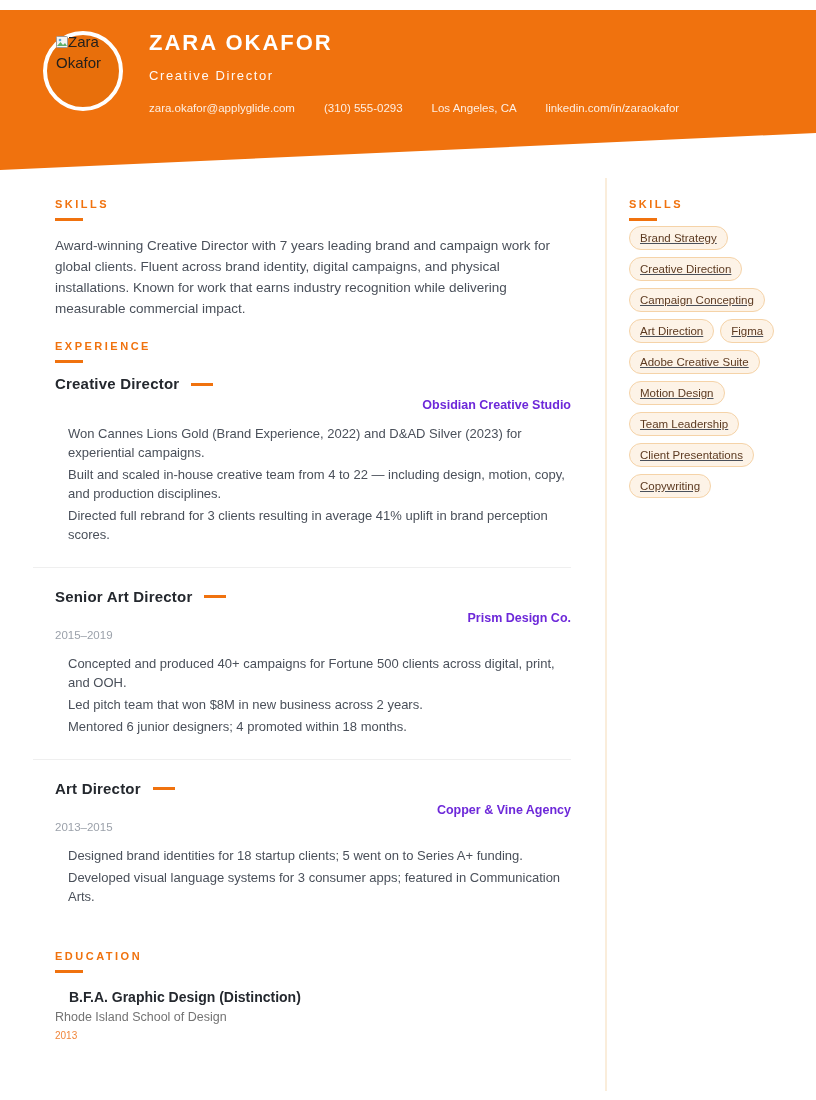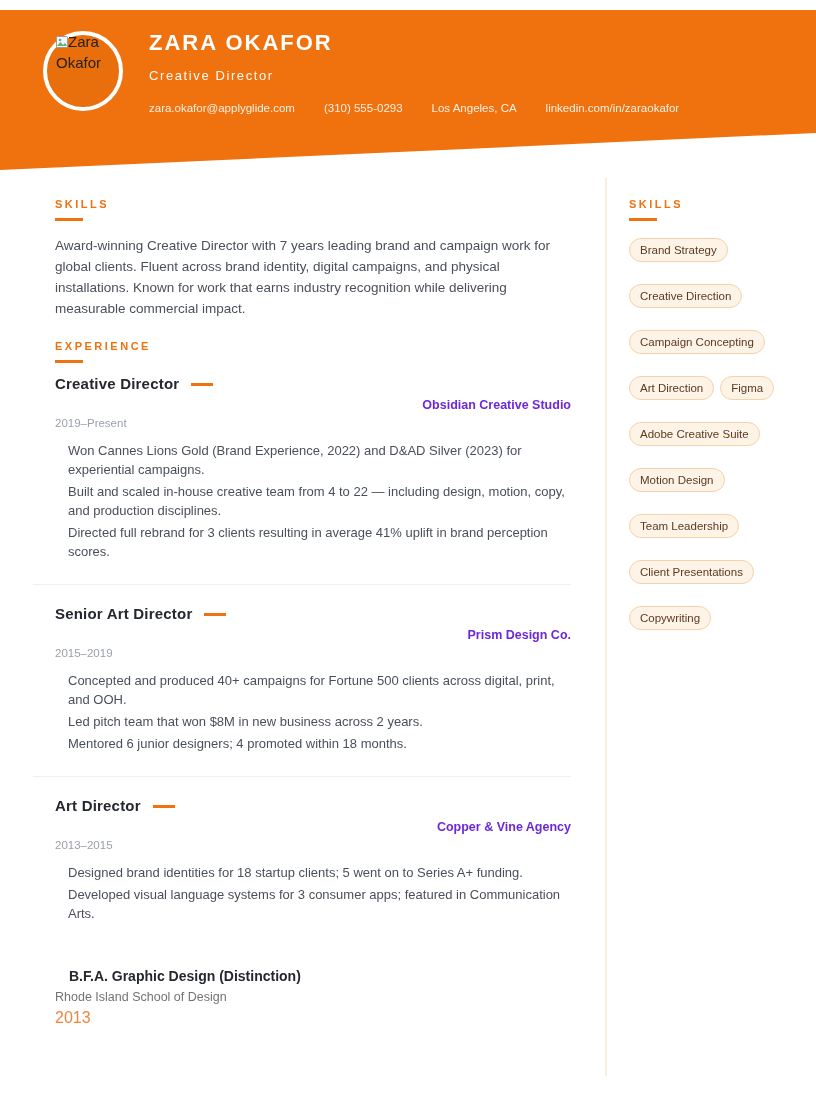--- a/index.html
+++ b/index.html
@@ -96,24 +96,24 @@
   .title-dash { width:22px; height:3px; background:#F0720E; }
   .job-company { margin-top:6px; color:#6d28d9; font-size:12.5px; font-weight:700; line-height:1;text-align:right; }
   .job-dates { margin-top:6px; color:#9BA1AA; font-size:11.5px; line-height:1; }
   .job-bullets { margin:12px 0 0; padding:0 0 0 13px; list-style:none; }
   .job-bullets li { font-size:13px; line-height:19px; margin-bottom:3px; color:#4A505A; }
 
   
   .edu { margin-top:22px; }
   .edu-degree { margin:16px 14px 0; color:#24282E; font-size:14px; font-weight:700; line-height:1.2; }
   .edu-school { margin-top:6px; color:#737373; font-size:12.5px; line-height:1; }
-  .edu-year { margin-top:7px; color:#F0863B; font-size:16px; line-height:1; }
-
-  
-  .pill-wrap { margin-top:17px; display:flex; flex-wrap:wrap; gap:22px 6px; }
+  .edu-year { margin-top:7px; color:#F0863B; font-size:10px; line-height:1; }
+
+  
+  .pill-wrap { margin-top:5px; display:flex; flex-wrap:wrap; gap:7px 6px;text-decoration:underline; }
   .pill {
     display:inline-block;
     padding:5px 10px;
     background:#FDF3E7;
     border:1px solid #F5D3A8;
     border-radius:999px;
     color:#5C3A21;
     font-size:11.5px; line-height:12px;
     white-space:nowrap;
   }
@@ -151,21 +151,20 @@
 
     <section>
       <h2 class="sec-h">EXPERIENCE</h2>
       <div class="exp-list" id="exp-list">
           <article class="job">
             <div class="job-title-row">
               <h3 class="job-title">Creative Director</h3>
               <span class="title-dash"></span>
             </div>
             <div class="job-company">Obsidian Creative Studio</div>
-            <div class="job-dates">2019–Present</div>
             <ul class="job-bullets">
               <li>Won Cannes Lions Gold (Brand Experience, 2022) and D&amp;AD Silver (2023) for experiential campaigns.</li>
               <li>Built and scaled in-house creative team from 4 to 22 — including design, motion, copy, and production disciplines.</li>
               <li>Directed full rebrand for 3 clients resulting in average 41% uplift in brand perception scores.</li>
             </ul>
           </article>
           <article class="job">
             <div class="job-title-row">
               <h3 class="job-title">Senior Art Director</h3>
               <span class="title-dash"></span>
@@ -187,20 +186,21 @@
             <div class="job-dates">2013–2015</div>
             <ul class="job-bullets">
               <li>Designed brand identities for 18 startup clients; 5 went on to Series A+ funding.</li>
               <li>Developed visual language systems for 3 consumer apps; featured in Communication Arts.</li>
             </ul>
           </article>
         </div>
     </section>
 
     <section class="edu">
+      <h2 class="sec-h">EDUCATION</h2>
       <h3 class="edu-degree">B.F.A. Graphic Design (Distinction)</h3>
       <div class="edu-school">Rhode Island School of Design</div>
       <div class="edu-year">2013</div>
     </section>
 
   </main>
 
   <aside class="sidebar">
     <h2 class="sec-h">SKILLS</h2>
     <div class="pill-wrap" id="skills-list">

